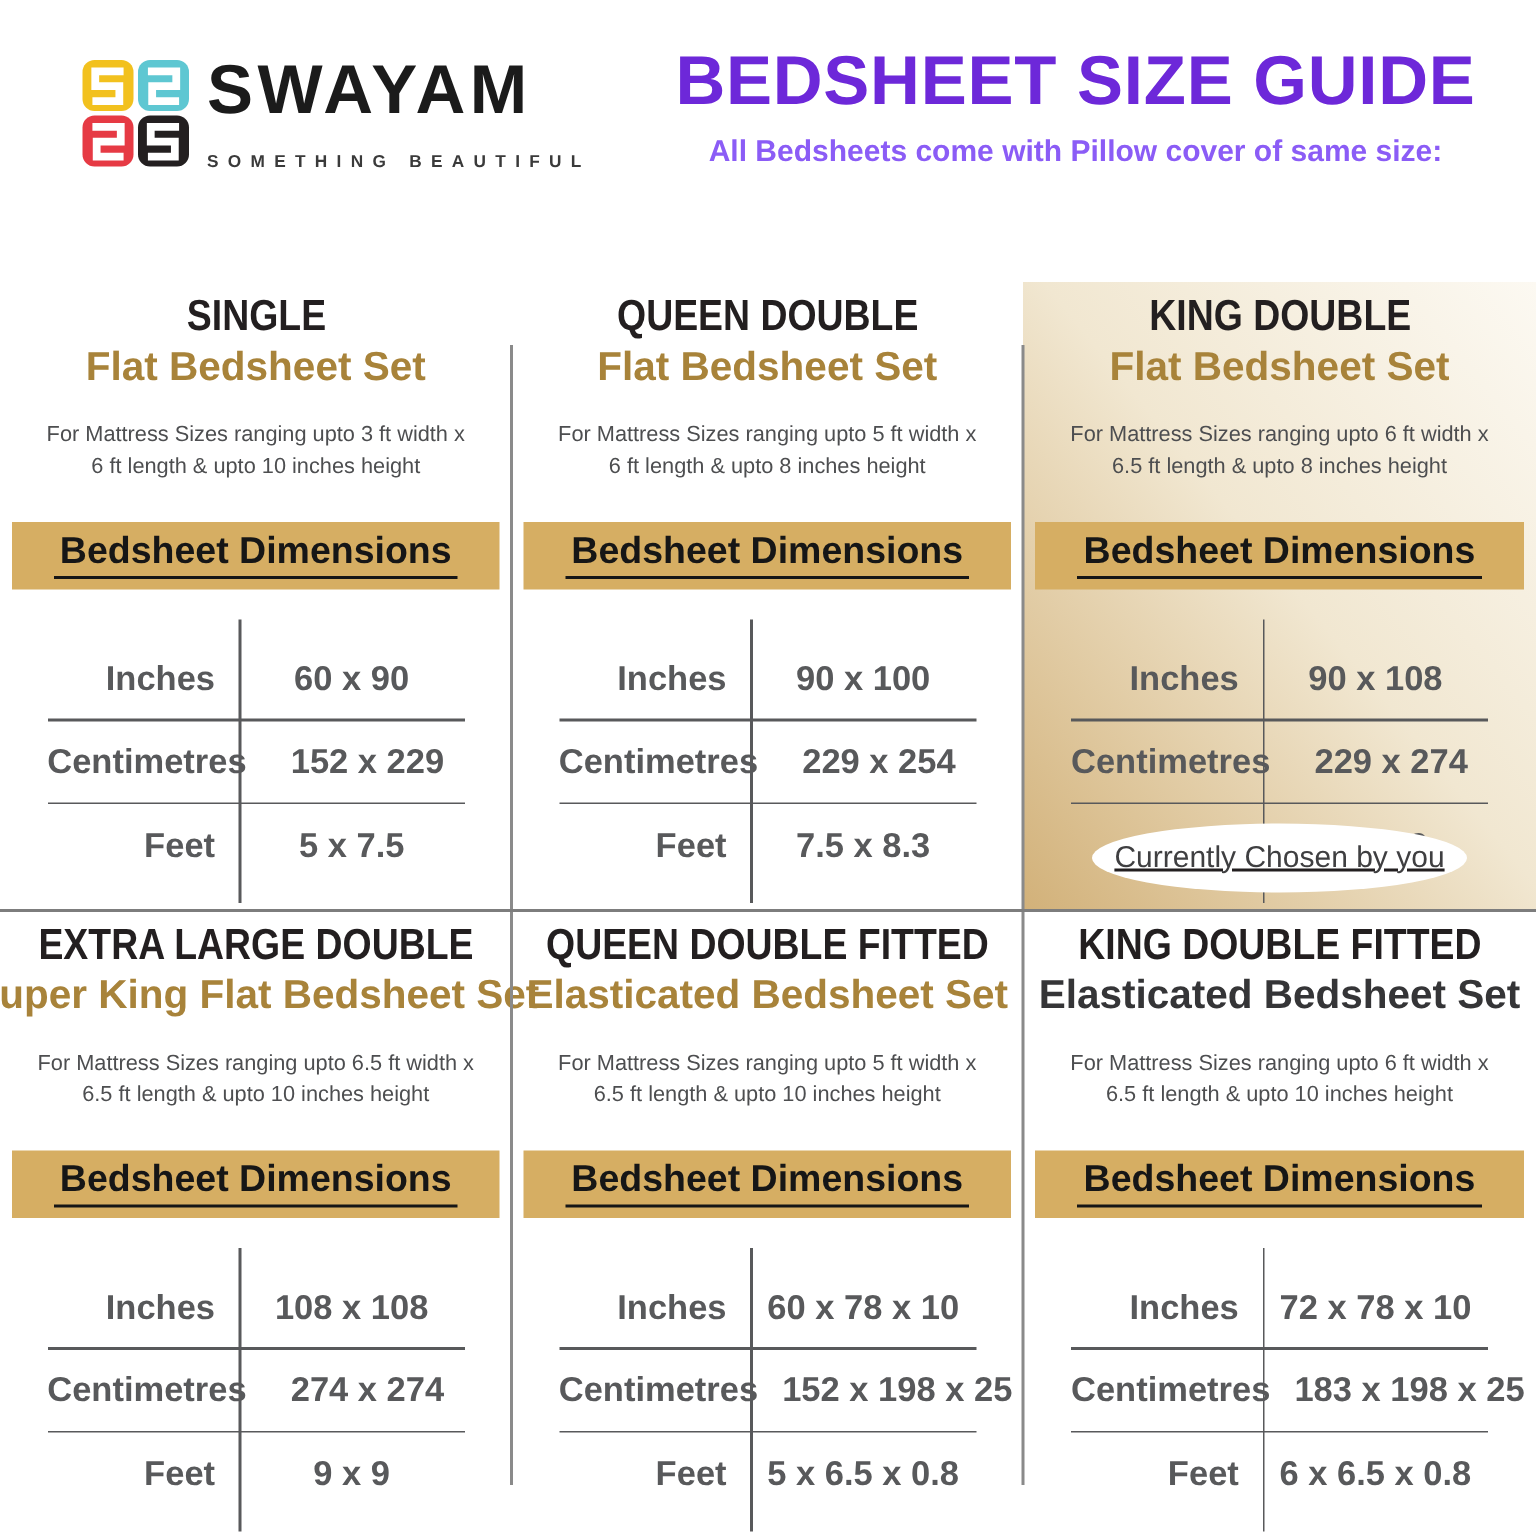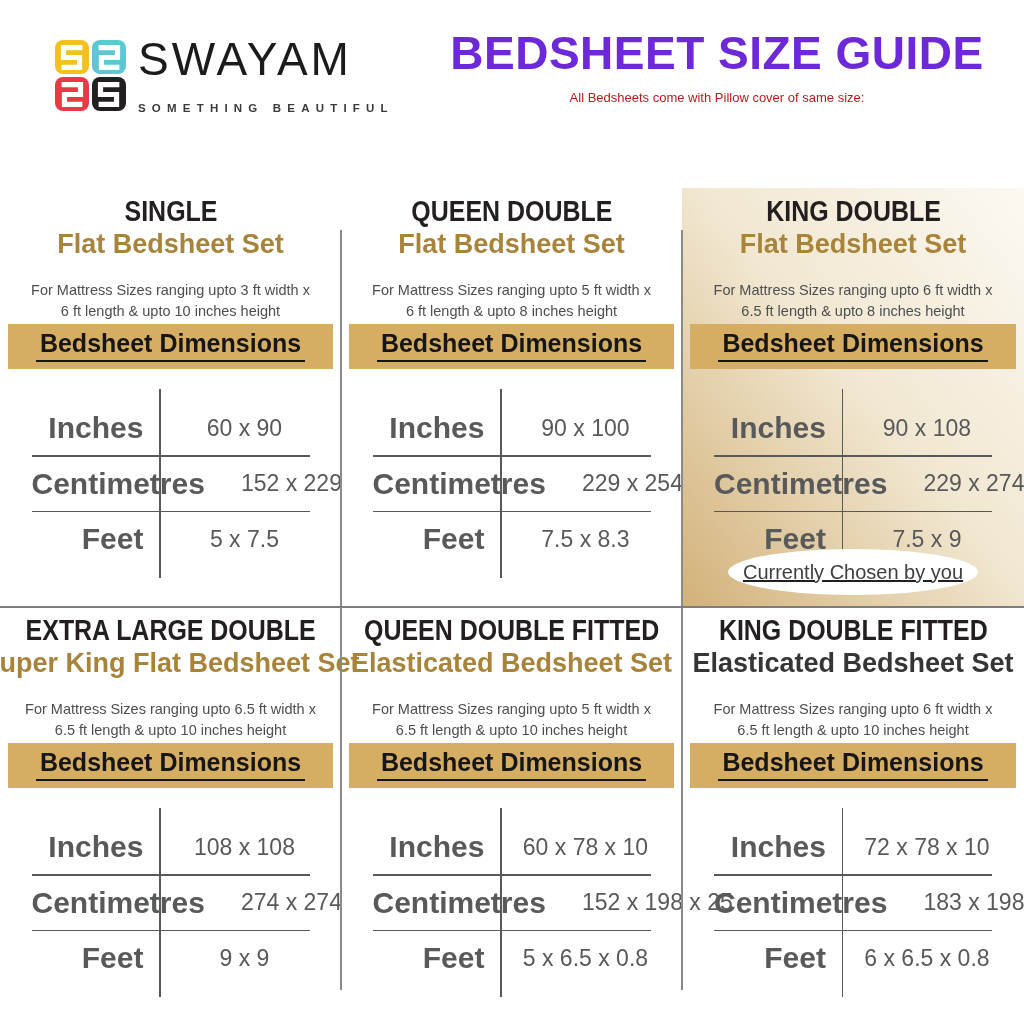--- a/index.html
+++ b/index.html
@@ -6,54 +6,54 @@
   html,body { width:1024px; height:1024px; background:#ffffff; overflow:hidden;
               font-family:"Liberation Sans", sans-serif; color:#231f20; }
 
   
   .header { position:relative; height:188px; }
   .logo { position:absolute; left:55px; top:36px; display:flex; align-items:center; gap:12px; }
   .logo-mark { display:grid; grid-template-columns:34px 34px; grid-template-rows:34px 34px; gap:3px; }
   .tile { border-radius:8px; display:flex; align-items:center; justify-content:center; }
   .tile svg { display:block; }
   .logo-text { display:flex; flex-direction:column; }
-  .brand { font-size:46px; font-weight:normal; letter-spacing:3px; color:#1b1b1b; line-height:1.0; }
+  .brand { font-size:46px; font-weight:bold; letter-spacing:3px; color:#1b1b1b; line-height:1.0; }
   .tagline { font-size:11.5px; letter-spacing:6.2px; color:#3a3a3a; margin-top:20px; font-weight:bold; }
 
   .title-block { position:absolute; left:410px; top:26px; width:614px; text-align:center; }
   .main-title { font-size:46px; font-weight:bold; letter-spacing:0.5px; color:#6d28d9; white-space:nowrap; }
-  .sub1 { font-size:13px; color:#b91c1c; margin-top:10px; }
+  .sub1 { font-size:20px; color:#8b5cf6; margin-top:10px;font-weight:bold; }
   .sub2 { font-size:17.5px; color:#111; font-weight:bold; margin-top:3px; }
 
   
   .grid { position:absolute; top:188px; left:0; width:976px; height:826px;
           display:grid; grid-template-columns:341px 341px 342px; grid-template-rows:419px 407px; }
   .divider-v { position:absolute; width:1.5px; background:#8a8a8a; top:42px; height:760px; }
   .divider-v.v1 { left:340px; }
   .divider-v.v2 { left:681px; }
   .divider-h { position:absolute; top:418px; left:0; width:1024px; height:2px; background:#7d7d7d; }
 
   
   .panel { position:relative; display:flex; flex-direction:column; align-items:center;
            text-align:center; padding-top:8px; }
   .panel.highlight { background:linear-gradient(to bottom left, #fcf9f2 0%, #f1e7d1 48%, #d2b179 100%); }
   .p-title { font-size:29px; font-weight:bold; color:#231f20; letter-spacing:0px;
              transform:scaleX(0.86); transform-origin:center; white-space:nowrap; line-height:1.05; }
   .p-sub { font-size:27px; color:#a8833a; margin-top:3px; white-space:nowrap; }
   .p-sub.dark { color:#353537; }
   .p-desc { font-size:14.5px; color:#4d4e50; line-height:1.45; margin-top:20px; }
-  .banner { background:#d6ae63; margin-top:2px; padding:5px 28px 7px; min-width:250px; }
+  .banner { background:#d6ae63; margin-top:26px; padding:5px 28px 7px; min-width:250px; }
   .banner-text { display:inline-block; font-size:25px; font-weight:bold; color:#161616;
                  border-bottom:2.5px solid #161616; padding:0 4px 2px; white-space:nowrap; }
 
   .dim-table { position:relative; width:278px; margin-top:32px; }
   .trow { display:flex; align-items:center; height:54px; }
   .tlabel { flex:0 0 46%; text-align:right; padding-right:16px;
-            font-size:30px; font-weight:bold; color:#58595b; }
-  .tvalue { flex:1; text-align:center; font-size:23px; font-weight:normal; color:#58595b; white-space:nowrap;padding-left:20px; }
+            font-size:23px; font-weight:bold; color:#58595b; }
+  .tvalue { flex:1; text-align:center; font-size:23px; font-weight:bold; color:#58595b; white-space:nowrap; }
   .rowline { height:1.5px; background:#58595b; width:100%; }
   .col-line { position:absolute; left:46%; top:-12px; bottom:-12px; width:1.5px; background:#58595b; }
 
   .chosen-oval { position:absolute; bottom:12px; left:50%; transform:translateX(-50%);
                  width:250px; height:46px; background:#ffffff; border-radius:50%;
                  display:flex; align-items:center; justify-content:center;text-decoration:underline; }
   .chosen-oval span { font-size:20px; color:#3f3f41; white-space:nowrap; }
 </style>
 </head>
 <body>

